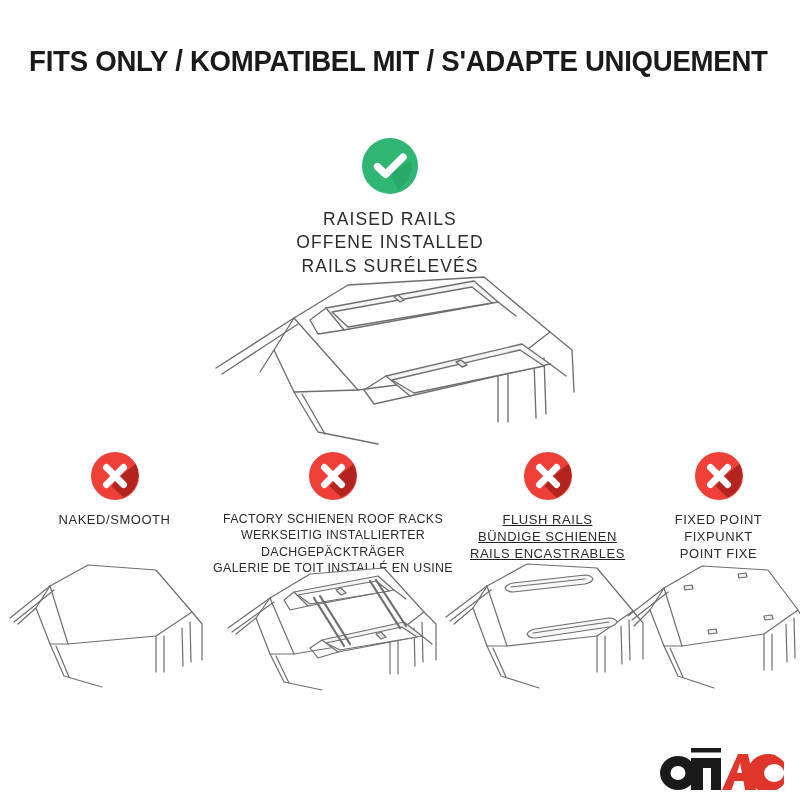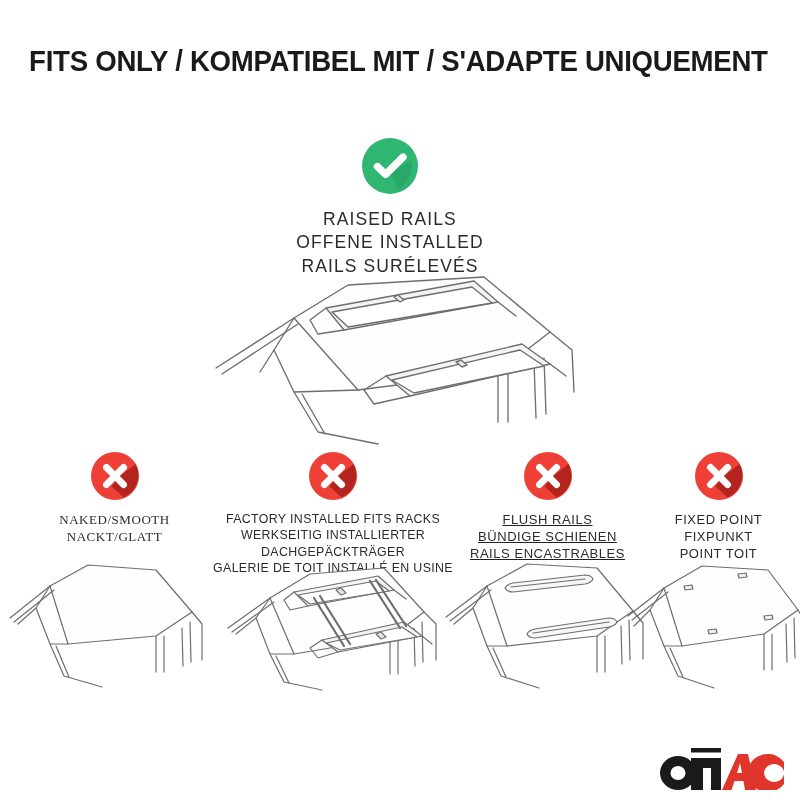--- a/index.html
+++ b/index.html
@@ -85,21 +85,21 @@
   .deny-col .badge-wrap { height: 50px; }
   .deny-labels {
     margin-top: 9px;
     font-size: 13px;
     line-height: 1.32;
     letter-spacing: 0.55px;
     color: #2b2b2b;
   }
   .deny-labels div { white-space: nowrap; }
 
-  .col-naked   { left: 17px;  width: 195px; font-family: Liberation Serif, serif; }
+  .col-naked   { left: 17px;  width: 195px; }
   .col-factory { left: 208px; width: 250px; }
   .col-flush   { left: 455px; width: 185px; text-decoration: underline; }
   .col-fixed   { left: 637px; width: 163px; }
 
   .deny-labels.wide { font-size: 12.4px; letter-spacing: 0.35px; }
 
   
   .deny-art {
     position: absolute;
     top: 556px;
@@ -183,37 +183,36 @@
         <circle cx="28" cy="28" r="28" fill="#EE4037"></circle>
         <path d="M34 28 L52 14 A28 28 0 0 1 38 53 L24 40 Z" fill="#A01B18" opacity="0.75"></path>
         <g stroke="#ffffff" stroke-width="8" stroke-linecap="round">
           <line x1="18" y1="18" x2="38" y2="38"></line>
           <line x1="38" y1="18" x2="18" y2="38"></line>
         </g>
       </svg>
     </div>
     <div class="deny-labels">
       <div>NAKED/SMOOTH</div>
-      <div>NACKT/GLATT</div>
     </div>
   </div>
 
   <div class="deny-col col-factory">
     <div class="badge-wrap">
       <svg class="badge" width="48" height="48" viewBox="0 0 56 56">
         <circle cx="28" cy="28" r="28" fill="#EE4037"></circle>
         <path d="M34 28 L52 14 A28 28 0 0 1 38 53 L24 40 Z" fill="#A01B18" opacity="0.75"></path>
         <g stroke="#ffffff" stroke-width="8" stroke-linecap="round">
           <line x1="18" y1="18" x2="38" y2="38"></line>
           <line x1="38" y1="18" x2="18" y2="38"></line>
         </g>
       </svg>
     </div>
     <div class="deny-labels wide">
-      <div>FACTORY INSTALLED FITS RACKS</div>
+      <div>FACTORY SCHIENEN ROOF RACKS</div>
       <div>WERKSEITIG INSTALLIERTER</div>
       <div>DACHGEPÄCKTRÄGER</div>
       <div>GALERIE DE TOIT INSTALLÉ EN USINE</div>
     </div>
   </div>
 
   <div class="deny-col col-flush">
     <div class="badge-wrap">
       <svg class="badge" width="48" height="48" viewBox="0 0 56 56">
         <circle cx="28" cy="28" r="28" fill="#EE4037"></circle>
@@ -238,21 +237,21 @@
         <path d="M34 28 L52 14 A28 28 0 0 1 38 53 L24 40 Z" fill="#A01B18" opacity="0.75"></path>
         <g stroke="#ffffff" stroke-width="8" stroke-linecap="round">
           <line x1="18" y1="18" x2="38" y2="38"></line>
           <line x1="38" y1="18" x2="18" y2="38"></line>
         </g>
       </svg>
     </div>
     <div class="deny-labels">
       <div>FIXED POINT</div>
       <div>FIXPUNKT</div>
-      <div>POINT TOIT</div>
+      <div>POINT FIXE</div>
     </div>
   </div>
 </div>
 
 <svg class="deny-art art-naked" viewBox="0 0 200 135">
   <g fill="none" stroke="#6d6e71" stroke-width="1.2" stroke-linejoin="round" stroke-linecap="round">
     <path d="M44 30 L82 9 L150 14 L186 56 L150 80 L62 88 Z" fill="#fefefe"></path>
     <path d="M44 30 L30 52 L44 88 L62 88"></path>
     <path d="M30 52 L12 68"></path>
     <path d="M44 30 L4 62"></path>

